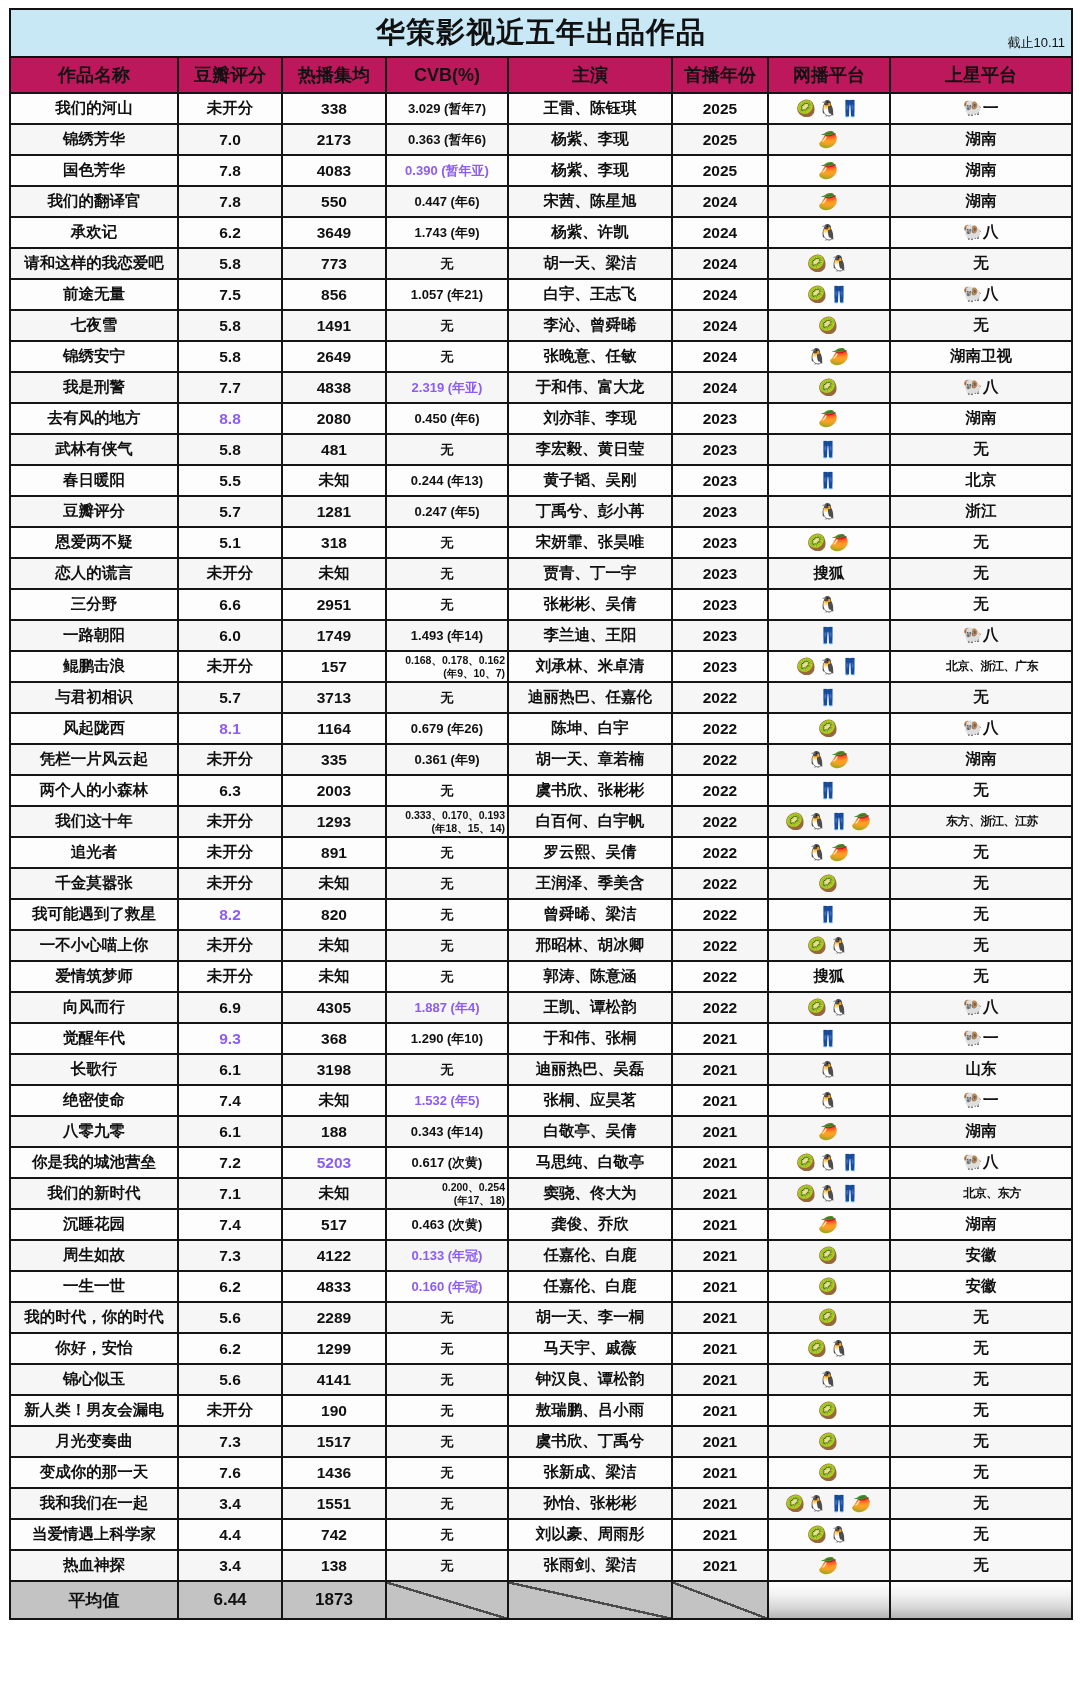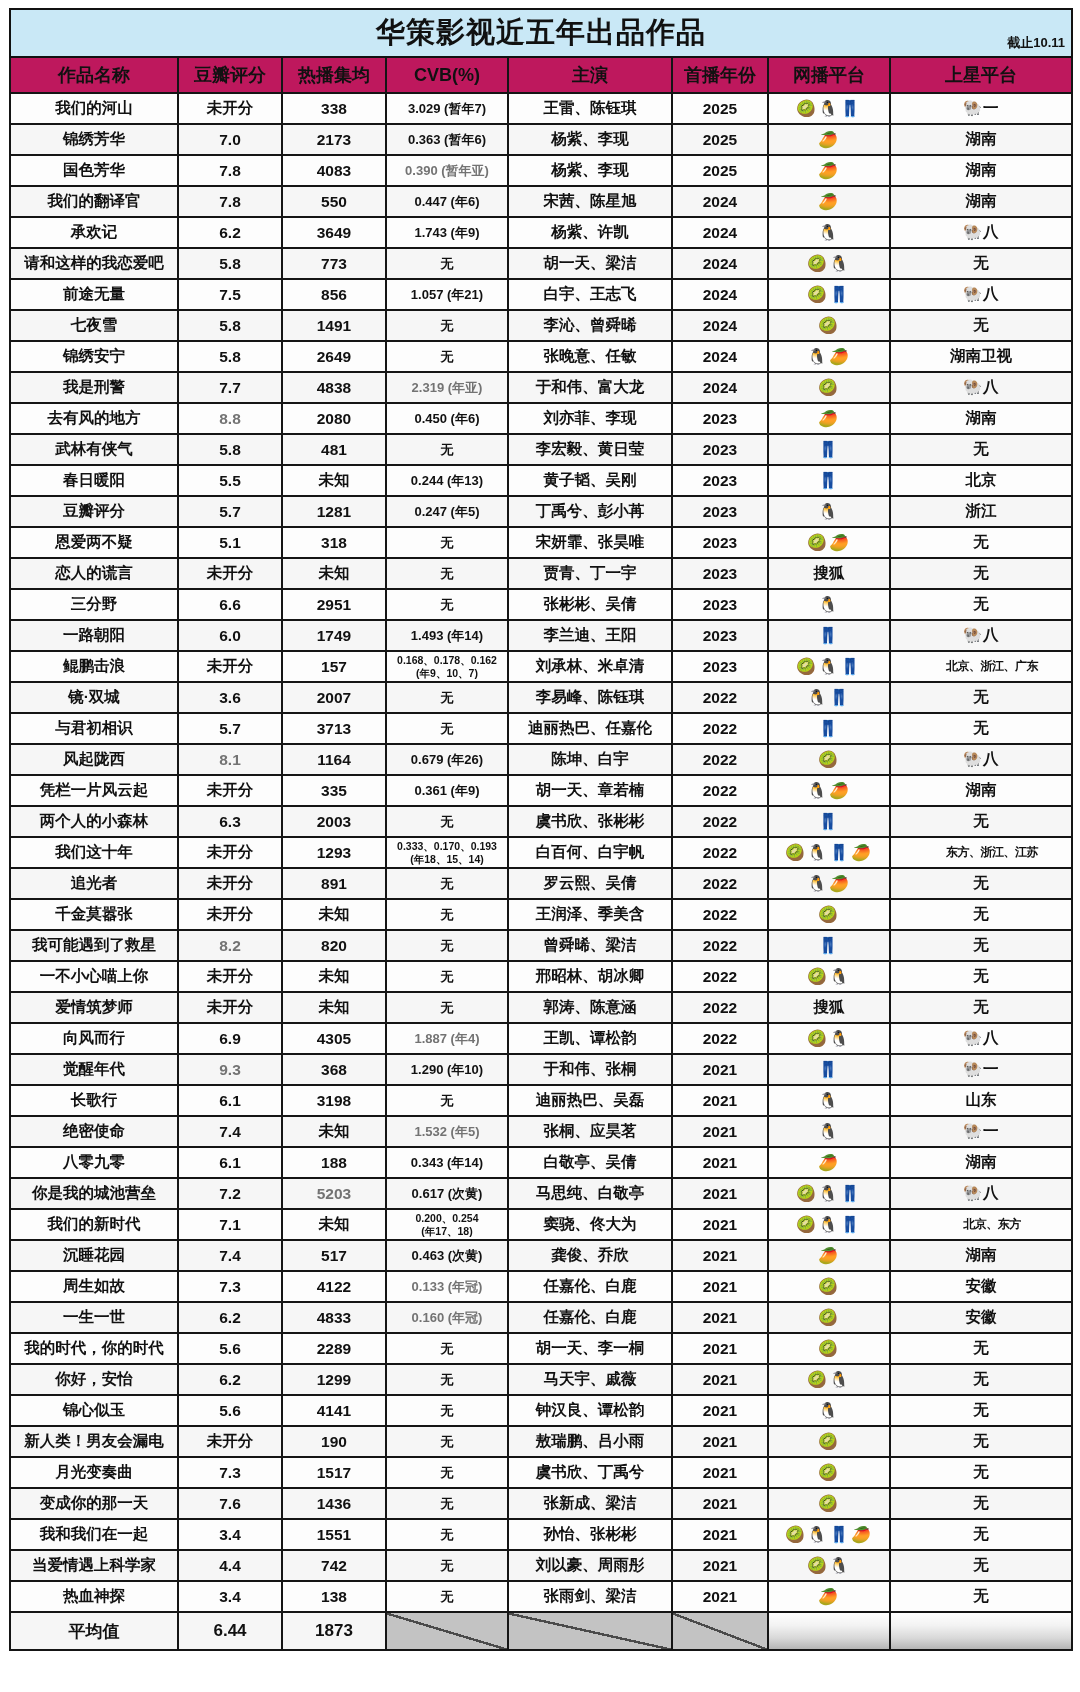--- a/index.html
+++ b/index.html
@@ -4,27 +4,27 @@
 <style>
   html,body{margin:0;padding:0;background:#ffffff;}
   body{width:1080px;height:1692px;position:relative;
        font-family:"Liberation Sans","DejaVu Sans",sans-serif;color:#111;}
   .wrap{position:absolute;left:9px;top:8px;width:1062px;}
   table{border-collapse:collapse;table-layout:fixed;width:1062px;}
   td,th{border:2px solid #151515;overflow:hidden;white-space:nowrap;
         text-align:center;vertical-align:middle;padding:0 2px;box-sizing:border-box;}
   .title-row td{background:#c9e8f6;height:48px;position:relative;border:2.5px solid #111;}
   .main-title{font-size:29px;font-weight:bold;letter-spacing:1px;margin-top:48px;}
-  .cutoff{position:absolute;right:6px;bottom:4px;font-size:13px;font-weight:bold;}
+  .cutoff{position:absolute;right:6px;bottom:4px;font-size:13px;font-weight:normal;}
   th{height:36px;font-size:18px;font-weight:bold;background:#be185d;}
   tbody td{height:31px;font-size:15.5px;font-weight:600;background:#fdfdfd;}
   tbody tr:nth-child(even) td{background:#f6f6f6;}
   .c-cvb{font-size:13px;}
-  .cvb-2line{font-size:10.5px;line-height:1.15;white-space:normal;}
-  .hl{color:#737373;}
+  .cvb-2line{font-size:10.5px;line-height:1.15;white-space:normal;text-align:right;}
+  .hl{color:#8b5cf6;}
   .icons{font-size:16px;letter-spacing:2px;}
   .sat-small{font-size:12px;letter-spacing:-0.5px;padding-left:24px;}
   .avg-row td{background:#c3c3c3;height:38px;font-size:17px;font-weight:bold;}
   .slash-cell{background-image:linear-gradient(to top right,
       transparent 47.5%,#4a4a4a 47.5%,#4a4a4a 51%,transparent 51%) !important;
       background-color:#c3c3c3 !important;}
   .blur-cell{background:linear-gradient(180deg,#ffffff 0%,#f2f2f2 35%,#d8d8d8 70%,#b5b5b5 100%) !important;}
 </style>
 </head>
 <body>
@@ -247,30 +247,20 @@
           <td class="c-cvb cvb-2line">
             <div>0.168、0.178、0.162</div>
             <div>(年9、10、7)</div>
           </td>
           <td class="c-cast">刘承林、米卓清</td>
           <td class="c-year">2023</td>
           <td class="icons"><span>🥝</span><span>🐧</span><span>👖</span></td>
           <td class="sat-small">北京、浙江、广东</td>
         </tr>
         <tr>
-          <td class="c-name">镜·双城</td>
-          <td class="c-rating">3.6</td>
-          <td class="c-avg">2007</td>
-          <td class="c-cvb">无</td>
-          <td class="c-cast">李易峰、陈钰琪</td>
-          <td class="c-year">2022</td>
-          <td class="icons"><span>🐧</span><span>👖</span></td>
-          <td class="c-sat">无</td>
-        </tr>
-        <tr>
           <td class="c-name">与君初相识</td>
           <td class="c-rating">5.7</td>
           <td class="c-avg">3713</td>
           <td class="c-cvb">无</td>
           <td class="c-cast">迪丽热巴、任嘉伦</td>
           <td class="c-year">2022</td>
           <td class="icons"><span>👖</span></td>
           <td class="c-sat">无</td>
         </tr>
         <tr>

